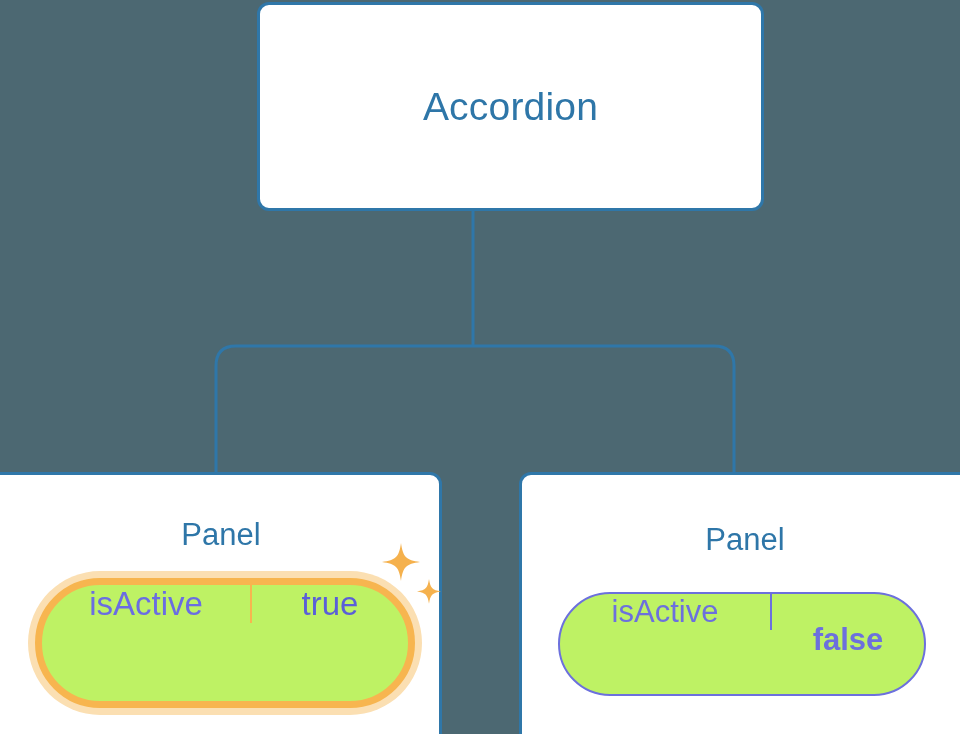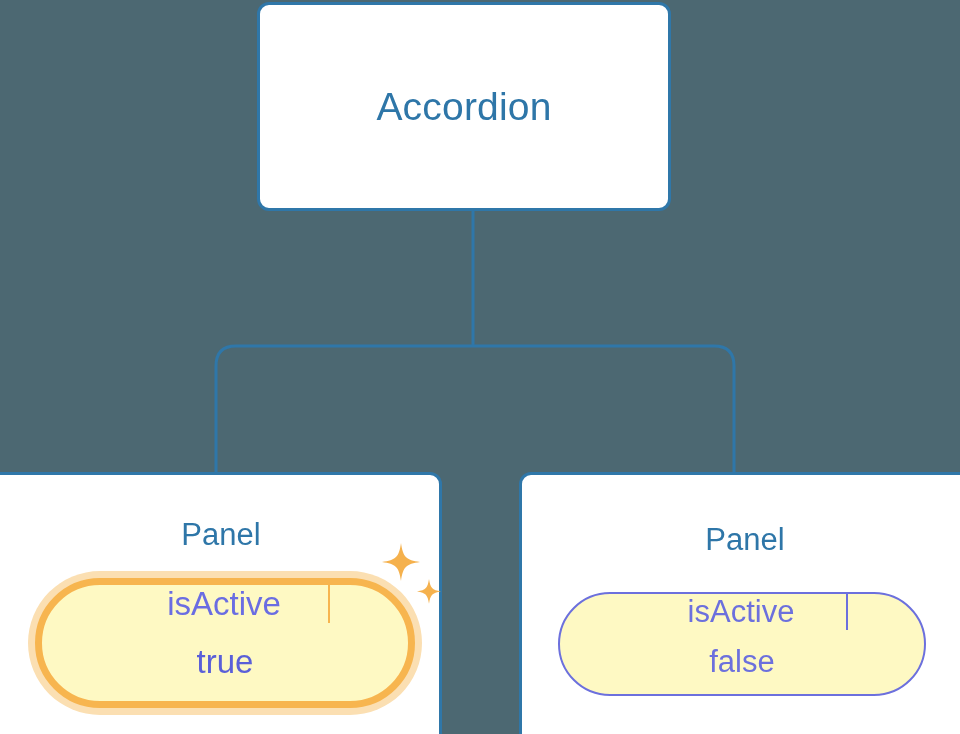--- a/index.html
+++ b/index.html
@@ -35,21 +35,21 @@
     position: absolute;
     background: #ffffff;
     border: 3px solid #2f77a9;
     border-radius: 12px;
     box-sizing: border-box;
   }
 
   .card-root {
     left: 257px;
     top: 2px;
-    width: 414px;
+    width: 507px;
     height: 209px;
     display: flex;
     align-items: center;
     justify-content: center;
   }
 
   .card-title {
     color: #2e76a8;
     font-size: 39px;
     font-weight: 400;
@@ -80,24 +80,23 @@
     font-weight: 400;
     white-space: nowrap;
   }
   .panel-title.left  { top: 42px; padding-left: 14px; box-sizing: border-box; }
   .panel-title.right { top: 47px; }
 
   
   .pill {
     position: absolute;
     display: flex;
-    align-items: center;
+    align-items: flex-start;
     box-sizing: border-box;
-    background: #fef9c3;
-    flex-direction: column;
+    background: #bef264;
   }
 
   
   .pill-highlight {
     left: 46px;
     top: 103px;
     width: 380px;
     height: 130px;
     border: 7px solid #f7b54f;
     border-radius: 65px;
@@ -137,21 +136,21 @@
   }
   .pill-plain .pill-key {
     width: 212px;
     border-right: 2px solid #6c70dd;
     box-sizing: border-box;
   }
   .pill-plain .pill-value {
     flex: 1;
   }
   .pill-plain .pill-key   { color: #6c70dd; font-size: 31px; font-weight: 400; }
-  .pill-plain .pill-value { color: #6c70dd; font-size: 31px; font-weight: 400; }
+  .pill-plain .pill-value { color: #6c70dd; font-size: 31px; font-weight: 700; margin-top: 28px; }
 
   
   .sparkles {
     position: absolute;
     left: 390px;
     top: 66px;
     width: 70px;
     height: 70px;
     pointer-events: none;
   }

